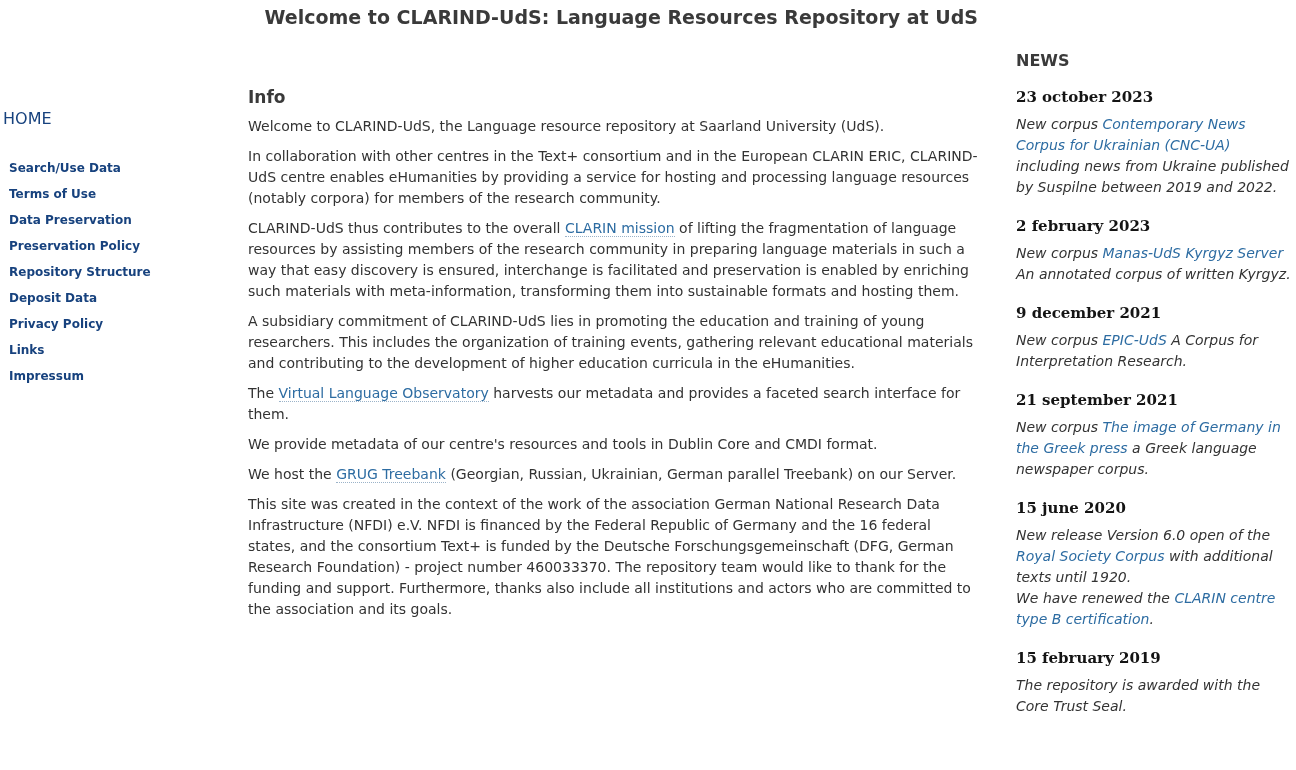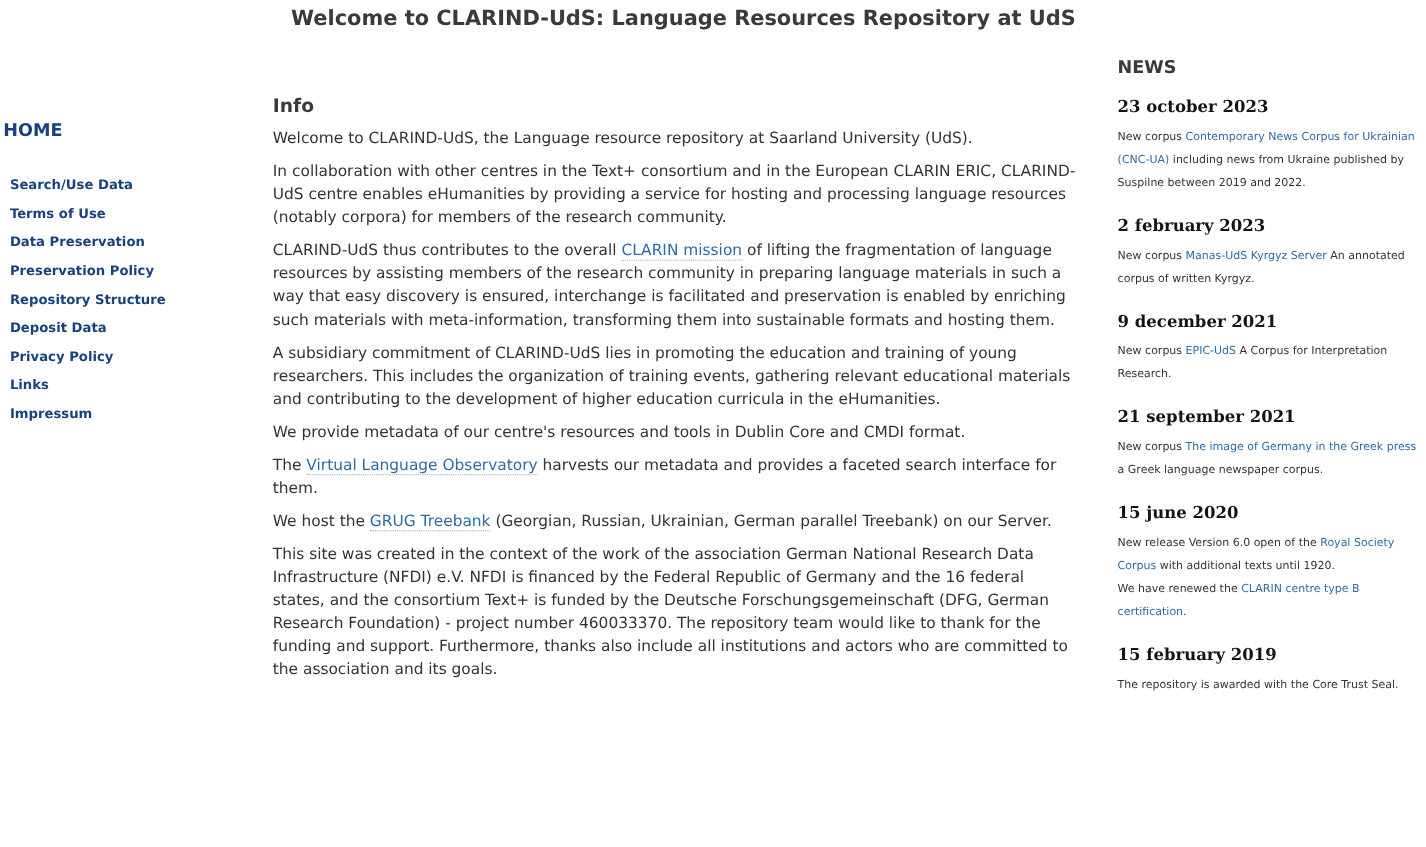--- a/index.html
+++ b/index.html
@@ -14,21 +14,21 @@
   html,body{margin:0;padding:0;}
   body{
     width:1296px;height:770px;overflow:hidden;background:#ffffff;
     font-family:"DejaVu Sans",sans-serif;
   }
   .page{display:flex;width:1296px;}
 
   
   .sidebar{flex:0 0 248px;width:248px;padding:108px 0 0 3px;}
   .home-link{
-    display:block;color:var(--nav-blue);font-weight:bold;font-size:16px;
+    display:block;color:var(--nav-blue);font-weight:normal;font-size:16px;
     line-height:22px;text-decoration:none;cursor:pointer;
   }
   .nav-list{margin-top:25px;}
   .nav-item{
     display:block;color:var(--nav-blue);font-weight:bold;font-size:12px;
     line-height:26px;padding-left:6px;text-decoration:none;cursor:pointer;
     white-space:nowrap;
   }
 
   
@@ -54,21 +54,21 @@
   .news-heading{
     margin:0 0 12px 0;font-size:16px;line-height:20px;font-weight:bold;
     color:var(--heading-gray);
   }
   .news-date{
     margin:18px 0 7px 0;font-family:"DejaVu Serif",serif;font-size:15px;
     line-height:20px;font-weight:bold;color:var(--date-black);
   }
   .news-list > .news-item:first-child .news-date{margin-top:16px;}
   .news-text{
-    margin:0;font-size:10px;line-height:21px;color:var(--body-text);
+    margin:0;font-size:14px;line-height:21px;color:var(--body-text);font-style:italic;
   }
   .news-link{color:var(--link-blue);text-decoration:none;cursor:pointer;}
 </style>
 </head>
 <body>
 
 <div class="page">
 
   <aside class="sidebar">
     <a class="home-link">HOME</a>
@@ -86,22 +86,22 @@
   </aside>
 
   <main class="main">
     <h1 class="page-title">Welcome to CLARIND-UdS: Language Resources Repository at UdS</h1>
     <h2 class="info-heading">Info</h2>
     <div class="paragraphs">
         <p>Welcome to CLARIND-UdS, the Language resource repository at Saarland University (UdS).</p>
         <p>In collaboration with other centres in the Text+ consortium and in the European CLARIN ERIC, CLARIND-UdS centre enables eHumanities by providing a service for hosting and processing language resources (notably corpora) for members of the research community.</p>
         <p>CLARIND-UdS thus contributes to the overall <a class="text-link">CLARIN mission</a> of lifting the fragmentation of language resources by assisting members of the research community in preparing language materials in such a way that easy discovery is ensured, interchange is facilitated and preservation is enabled by enriching such materials with meta-information, transforming them into sustainable formats and hosting them.</p>
         <p>A subsidiary commitment of CLARIND-UdS lies in promoting the education and training of young researchers. This includes the organization of training events, gathering relevant educational materials and contributing to the development of higher education curricula in the eHumanities.</p>
+        <p>The <a class="text-link">Virtual Language Observatory</a> harvests our metadata and provides a faceted search interface for them.</p>
         <p>We provide metadata of our centre's resources and tools in Dublin Core and CMDI format.</p>
-        <p>The <a class="text-link">Virtual Language Observatory</a> harvests our metadata and provides a faceted search interface for them.</p>
         <p>We host the <a class="text-link">GRUG Treebank</a> (Georgian, Russian, Ukrainian, German parallel Treebank) on our Server.</p>
         <p>This site was created in the context of the work of the association German National Research Data Infrastructure (NFDI) e.V. NFDI is financed by the Federal Republic of Germany and the 16 federal states, and the consortium Text+ is funded by the Deutsche Forschungsgemeinschaft (DFG, German Research Foundation) - project number 460033370. The repository team would like to thank for the funding and support. Furthermore, thanks also include all institutions and actors who are committed to the association and its goals.</p>
       </div>
   </main>
 
   <aside class="news">
     <h2 class="news-heading">NEWS</h2>
     <div class="news-list">
         <div class="news-item">
           <h3 class="news-date">23 october 2023</h3>

